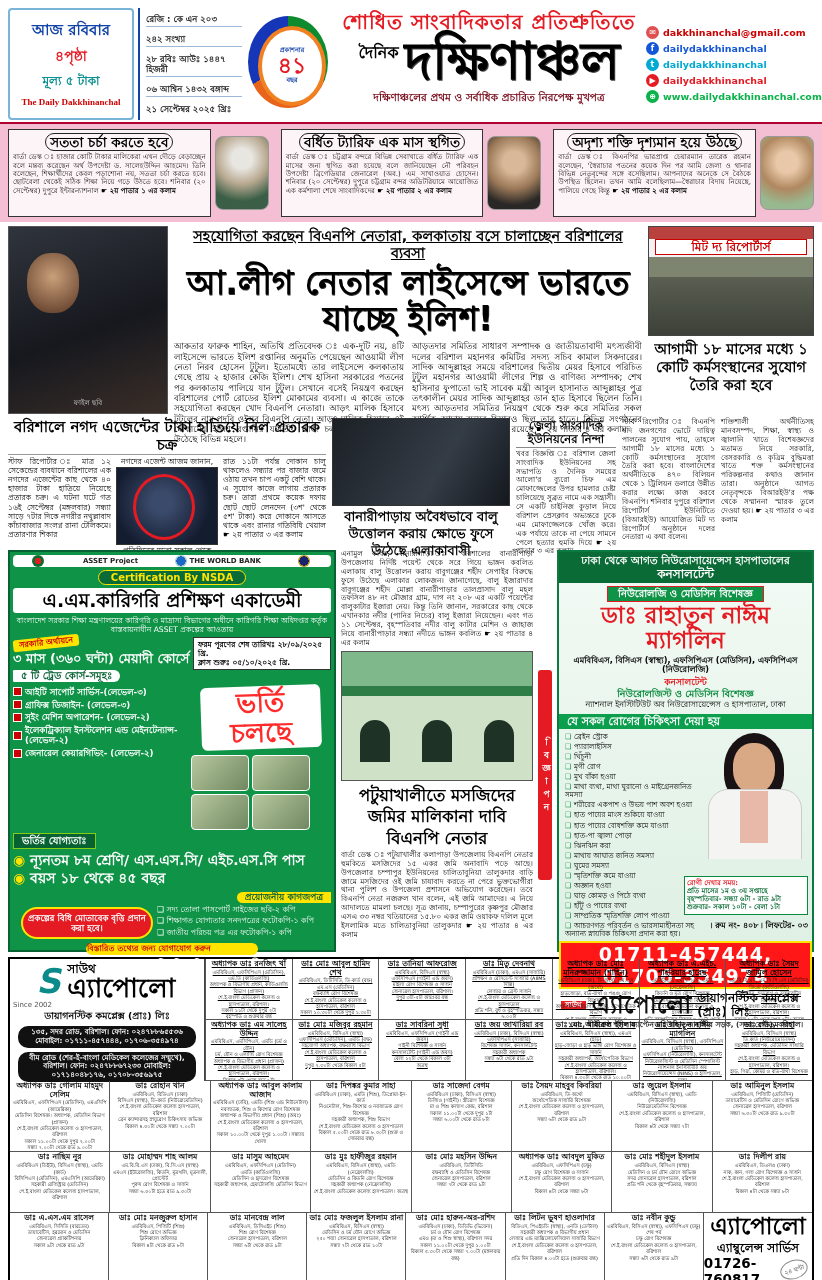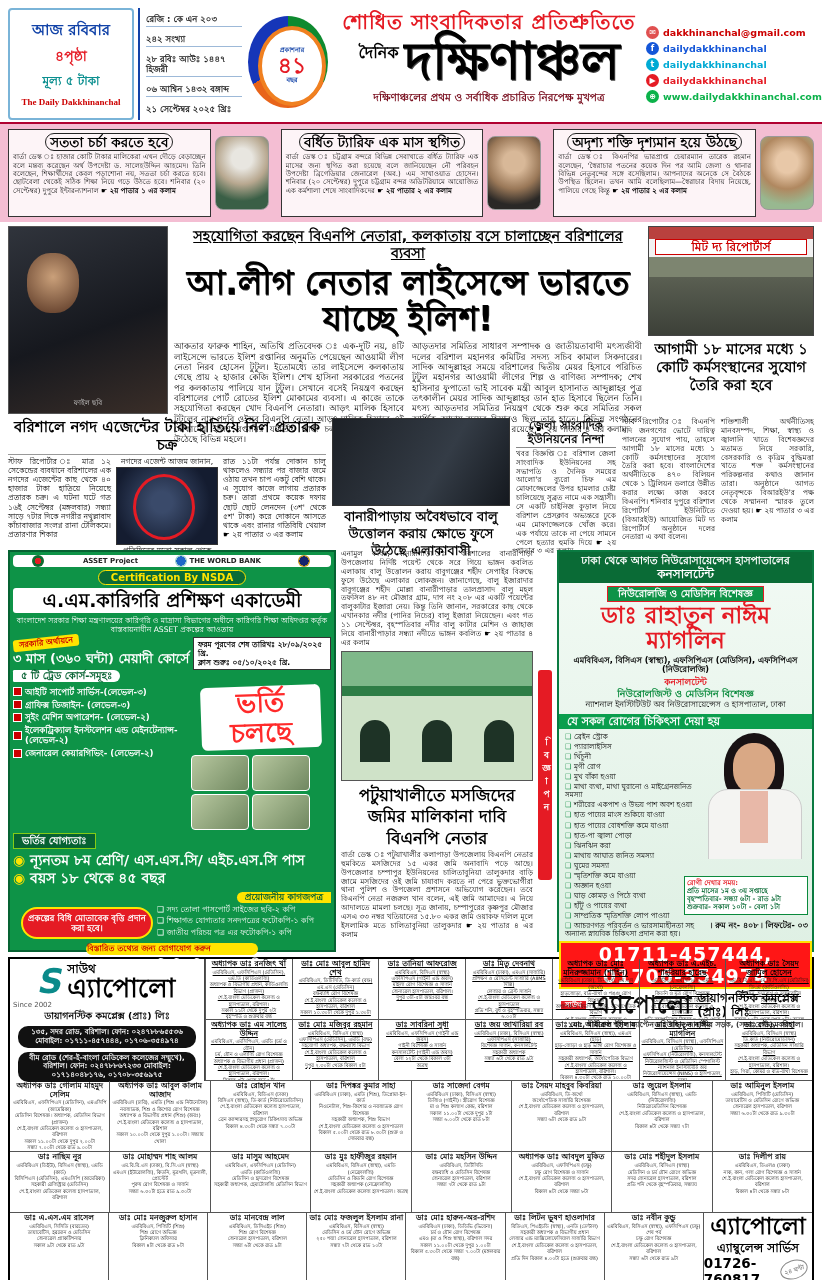--- a/index.html
+++ b/index.html
@@ -653,38 +653,38 @@
           <div>
             <div class="dline bn">এমবিবিএস, এফসিপিএস (মেডিসিন), এমএসিপি (আমেরিকা)</div>
             <div class="dline bn">মেডিসিন বিশেষজ্ঞ ৷ অধ্যাপক, মেডিসিন বিভাগ (প্রাক্তন)</div>
             <div class="dline bn">শে.ই.বাংলা মেডিকেল কলেজ ও হাসপাতাল, বরিশাল</div>
             <div class="dline bn">সকাল ১১.০০টা থেকে দুপুর ২.০০টা</div>
             <div class="dline bn">সন্ধ্যা ৭.০০টা থেকে রাত ৯.০০টা</div>
           </div>
         </div>
 
         <div class="dcell">
+          <div class="dname bn">ডাঃ রোহান খান</div>
+          <div>
+            <div class="dline bn">এমবিবিএস, বিডিএস (ঢাকা)</div>
+            <div class="dline bn">বিসিএস (স্বাস্থ্য), ডি-কার্ড (নিউরোমেডিসিন)</div>
+            <div class="dline bn">শে.ই.বাংলা মেডিকেল কলেজ হাসপাতাল, বরিশাল</div>
+            <div class="dline bn">ব্রেন ক্যান্সারসহ স্নায়ুরোগ চিকিৎসায় অভিজ্ঞ</div>
+            <div class="dline bn">বিকাল ৪.৩০টা থেকে সন্ধ্যা ৭.০০টা</div>
+          </div>
+        </div>
+
+        <div class="dcell">
           <div class="dname bn">অধ্যাপক ডাঃ আবুল কালাম আজাদ</div>
           <div>
             <div class="dline bn">এমবিবিএস (ঢাবি), এমডি (শিশু এন্ড নিউনেটাল)</div>
             <div class="dline bn">নবজাতক, শিশু ও কিশোর রোগ বিশেষজ্ঞ</div>
             <div class="dline bn">অধ্যাপক ও বিভাগীয় প্রধান (শিশু) (অবঃ)</div>
             <div class="dline bn">শে.ই.বাংলা মেডিকেল কলেজ ও হাসপাতাল, বরিশাল</div>
             <div class="dline bn">সকাল ১০.০০টা থেকে দুপুর ১.০০টা ৷ সন্ধ্যায় খোলা</div>
-          </div>
-        </div>
-
-        <div class="dcell">
-          <div class="dname bn">ডাঃ রোহান খান</div>
-          <div>
-            <div class="dline bn">এমবিবিএস, বিডিএস (ঢাকা)</div>
-            <div class="dline bn">বিসিএস (স্বাস্থ্য), ডি-কার্ড (নিউরোমেডিসিন)</div>
-            <div class="dline bn">শে.ই.বাংলা মেডিকেল কলেজ হাসপাতাল, বরিশাল</div>
-            <div class="dline bn">ব্রেন ক্যান্সারসহ স্নায়ুরোগ চিকিৎসায় অভিজ্ঞ</div>
-            <div class="dline bn">বিকাল ৪.৩০টা থেকে সন্ধ্যা ৭.০০টা</div>
           </div>
         </div>
 
         <div class="dcell">
           <div class="dname bn">ডাঃ দিপঙ্কর কুমার সাহা</div>
           <div>
             <div class="dline bn">এমবিবিএস (ঢাকা), এমডি (শিশু), ডিপ্লোমা-ইন-কার্ড</div>
             <div class="dline bn">নিওনেটাল, শিশু-কিশোর ও নবজাতক রোগ বিশেষজ্ঞ</div>
             <div class="dline bn">সহকারী অধ্যাপক, শিশু বিভাগ</div>
             <div class="dline bn">শে.ই.বাংলা মেডিকেল কলেজ ও হাসপাতাল</div>

